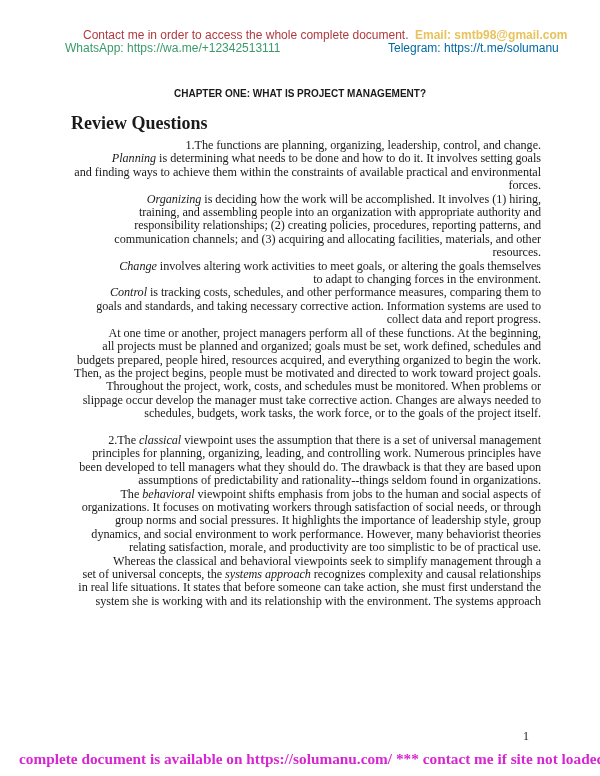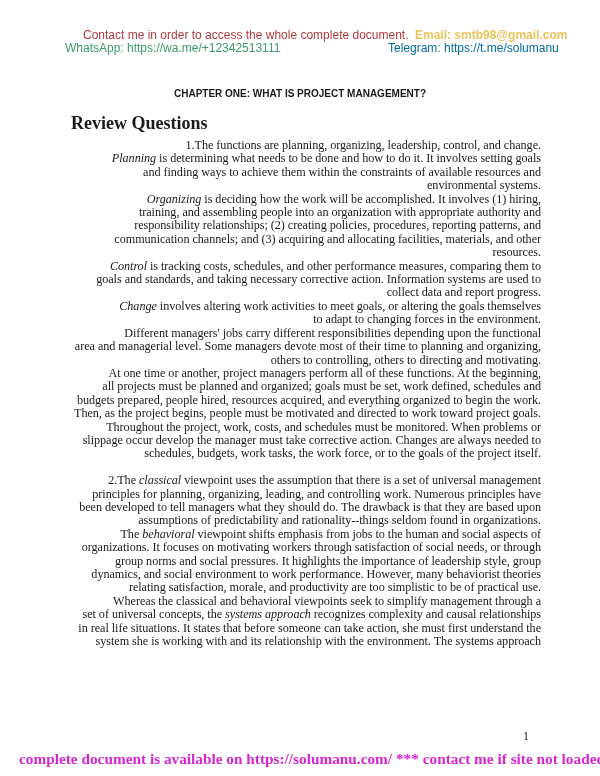--- a/index.html
+++ b/index.html
@@ -87,25 +87,24 @@
 <div id="hdr-contact" class="hdr">Contact me in order to access the whole complete document.</div>
 <div id="hdr-email" class="hdr">Email: smtb98@gmail.com</div>
 <div id="hdr-whatsapp" class="hdr">WhatsApp: https://wa.me/+12342513111</div>
 <div id="hdr-telegram" class="hdr">Telegram: https://t.me/solumanu</div>
 
 <div class="title">CHAPTER ONE: WHAT IS PROJECT MANAGEMENT?</div>
 <div class="subtitle">Review Questions</div>
 
 <div class="content">
   <p class="para"><span class="q-num">1.</span><span>The functions are planning, organizing, leadership, control, and change.</span></p>
-  <p class="para indent"><i>Planning</i><span> is determining what needs to be done and how to do it. It involves setting goals and finding ways to achieve them within the constraints of available resources and environmental systems.</span></p>
+  <p class="para indent"><i>Planning</i><span> is determining what needs to be done and how to do it. It involves setting goals and finding ways to achieve them within the constraints of available practical and environmental forces.</span></p>
   <p class="para indent"><i>Organizing</i><span> is deciding how the work will be accomplished.  It involves (1) hiring, training, and assembling people into an organization with appropriate authority and responsibility relationships; (2) creating policies, procedures, reporting patterns, and communication channels; and (3) acquiring and allocating facilities, materials, and other resources.</span></p>
+  <p class="para indent"><i>Change</i><span> involves altering work activities to meet goals, or altering the goals themselves to adapt to changing forces in the environment.</span></p>
   <p class="para indent"><i>Control</i><span> is tracking costs, schedules, and other performance measures, comparing them to goals and standards, and taking necessary corrective action.  Information systems are used to collect data and report progress.</span></p>
-  <p class="para indent"><i>Change</i><span> involves altering work activities to meet goals, or altering the goals themselves to adapt to changing forces in the environment.</span></p>
-  <p class="para indent">Different managers' jobs carry different responsibilities depending upon the functional area and managerial level.  Some managers devote most of their time to planning and organizing, others to controlling, others to directing and motivating.</p>
   <p class="para indent">At one time or another, project managers perform all of these functions.  At the beginning, all projects must be planned and organized; goals must be set, work defined, schedules and budgets prepared, people hired, resources acquired, and everything organized to begin the work.  Then, as the project begins, people must be motivated and directed to work toward project goals.  Throughout the project, work, costs, and schedules must be monitored. When problems or slippage occur develop the manager must take corrective action.  Changes are always needed to schedules, budgets, work tasks, the work force, or to the goals of the project itself.</p>
   <div class="gap"></div>
   <p class="para"><span class="q-num">2.</span><span>The </span><i>classical</i><span> viewpoint uses the assumption that there is a set of universal management principles for planning, organizing, leading, and controlling work.  Numerous principles have been developed to tell managers what they should do.  The drawback is that they are based upon assumptions of predictability and rationality--things seldom found in organizations.</span></p>
   <p class="para indent"><span>The </span><i>behavioral</i><span> viewpoint shifts emphasis from jobs to the human and social aspects of organizations.  It focuses on motivating workers through satisfaction of social needs, or through group norms and social pressures.  It highlights the importance of leadership style, group dynamics, and social environment to work performance.  However, many behaviorist theories relating satisfaction, morale, and productivity are too simplistic to be of practical use.</span></p>
   <p class="para indent"><span>Whereas the classical and behavioral viewpoints seek to simplify management through a set of universal concepts, the </span><i>systems approach</i><span> recognizes complexity and causal relationships in real life situations.  It states that before someone can take action, she must first understand the system she is working with and its relationship with the environment.  The systems approach</span></p>
 </div>
 
 <div class="page-num">1</div>
 <div class="footer">complete document is available on https://solumanu.com/ *** contact me if site not loaded</div>
 

